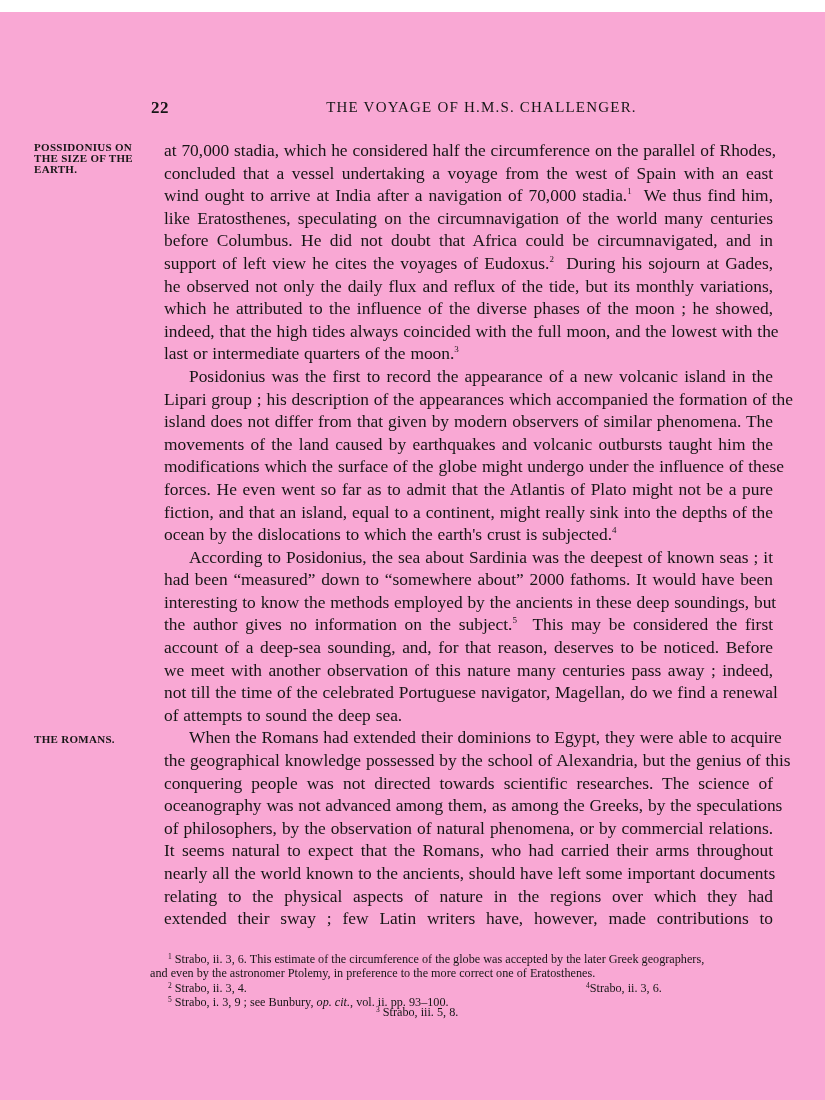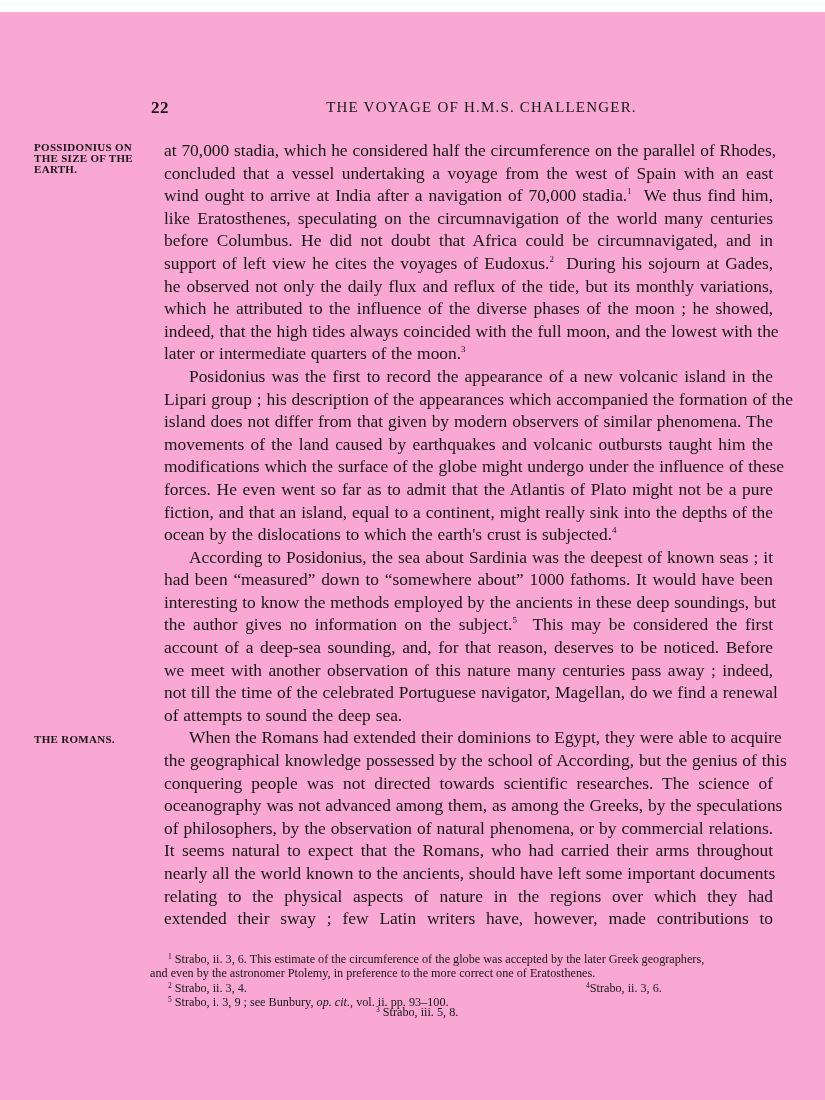--- a/index.html
+++ b/index.html
@@ -143,48 +143,48 @@
     <div class="paragraph">
       <span class="line">at 70,000 stadia, which he considered half the circumference on the parallel of Rhodes,</span>
       <span class="line">concluded that a vessel undertaking a voyage from the west of Spain with an east</span>
       <span class="line"><span>wind ought to arrive at India after a navigation of 70,000 stadia.</span><sup class="fn">1</sup>&nbsp;&nbsp;<span>We thus find him,</span></span>
       <span class="line">like Eratosthenes, speculating on the circumnavigation of the world many centuries</span>
       <span class="line">before Columbus.  He did not doubt that Africa could be circumnavigated, and in</span>
       <span class="line"><span>support of left view he cites the voyages of Eudoxus.</span><sup class="fn">2</sup>&nbsp;&nbsp;<span>During his sojourn at Gades,</span></span>
       <span class="line">he observed not only the daily flux and reflux of the tide, but its monthly variations,</span>
       <span class="line">which he attributed to the influence of the diverse phases of the moon ; he showed,</span>
       <span class="line">indeed, that the high tides always coincided with the full moon, and the lowest with the</span>
-      <span class="line last"><span>later or intermediate quarters of the moon.</span><sup class="fn">3</sup></span>
+      <span class="line last"><span>last or intermediate quarters of the moon.</span><sup class="fn">3</sup></span>
     </div>
 
     <div class="paragraph">
       <span class="line indent">Posidonius was the first to record the appearance of a new volcanic island in the</span>
       <span class="line">Lipari group ; his description of the appearances which accompanied the formation of the</span>
       <span class="line">island does not differ from that given by modern observers of similar phenomena.  The</span>
       <span class="line">movements of the land caused by earthquakes and volcanic outbursts taught him the</span>
       <span class="line">modifications which the surface of the globe might undergo under the influence of these</span>
       <span class="line">forces.  He even went so far as to admit that the Atlantis of Plato might not be a pure</span>
       <span class="line">fiction, and that an island, equal to a continent, might really sink into the depths of the</span>
       <span class="line last"><span>ocean by the dislocations to which the earth's crust is subjected.</span><sup class="fn">4</sup></span>
     </div>
 
     <div class="paragraph">
       <span class="line indent">According to Posidonius, the sea about Sardinia was the deepest of known seas ; it</span>
-      <span class="line">had been “measured” down to “somewhere about” 1000 fathoms.  It would have been</span>
+      <span class="line">had been “measured” down to “somewhere about” 2000 fathoms.  It would have been</span>
       <span class="line">interesting to know the methods employed by the ancients in these deep soundings, but</span>
       <span class="line"><span>the author gives no information on the subject.</span><sup class="fn">5</sup>&nbsp;&nbsp;<span>This may be considered the first</span></span>
       <span class="line">account of a deep-sea sounding, and, for that reason, deserves to be noticed.  Before</span>
       <span class="line">we meet with another observation of this nature many centuries pass away ; indeed,</span>
       <span class="line">not till the time of the celebrated Portuguese navigator, Magellan, do we find a renewal</span>
       <span class="line last">of attempts to sound the deep sea.</span>
     </div>
 
     <div class="paragraph">
       <span class="line indent">When the Romans had extended their dominions to Egypt, they were able to acquire</span>
-      <span class="line">the geographical knowledge possessed by the school of According, but the genius of this</span>
+      <span class="line">the geographical knowledge possessed by the school of Alexandria, but the genius of this</span>
       <span class="line">conquering people was not directed towards scientific researches.  The science of</span>
       <span class="line">oceanography was not advanced among them, as among the Greeks, by the speculations</span>
       <span class="line">of philosophers, by the observation of natural phenomena, or by commercial relations.</span>
       <span class="line">It seems natural to expect that the Romans, who had carried their arms throughout</span>
       <span class="line">nearly all the world known to the ancients, should have left some important documents</span>
       <span class="line">relating to the physical aspects of nature in the regions over which they had</span>
       <span class="line">extended their sway ; few Latin writers have, however, made contributions to</span>
     </div>
   </div>
 

